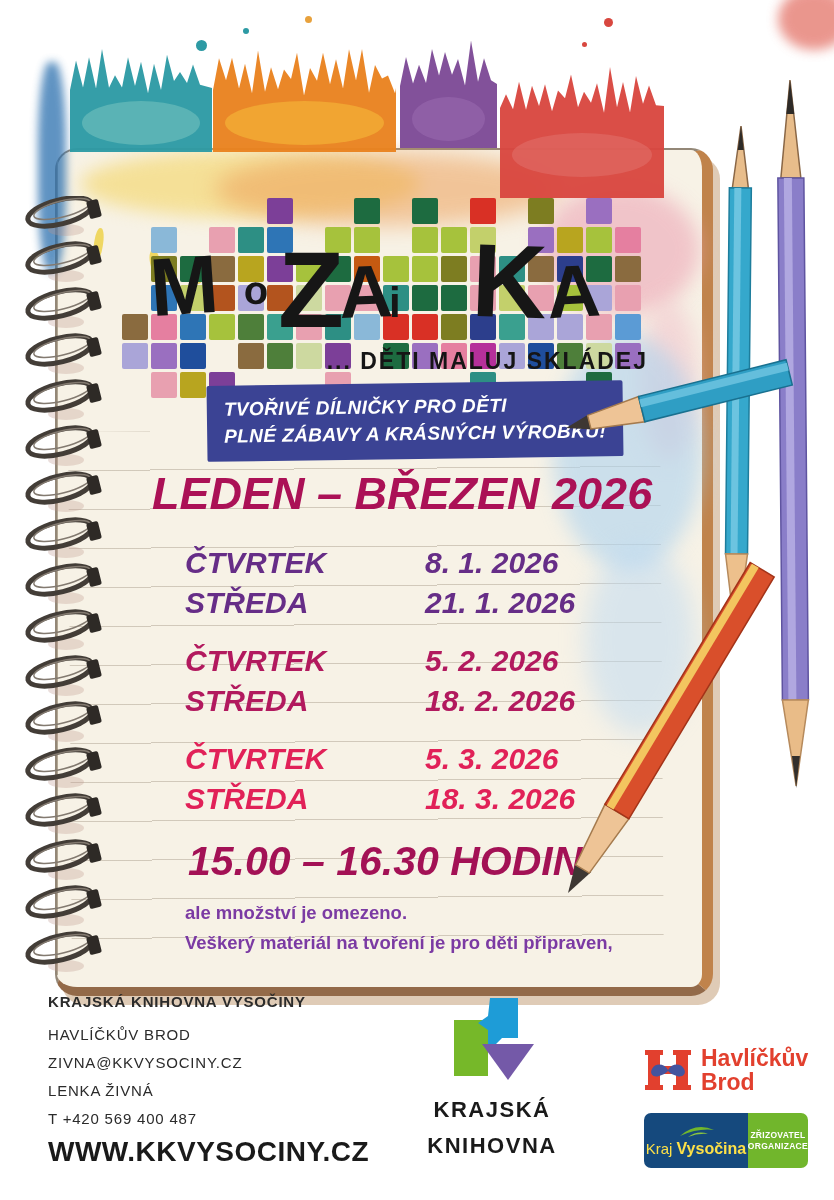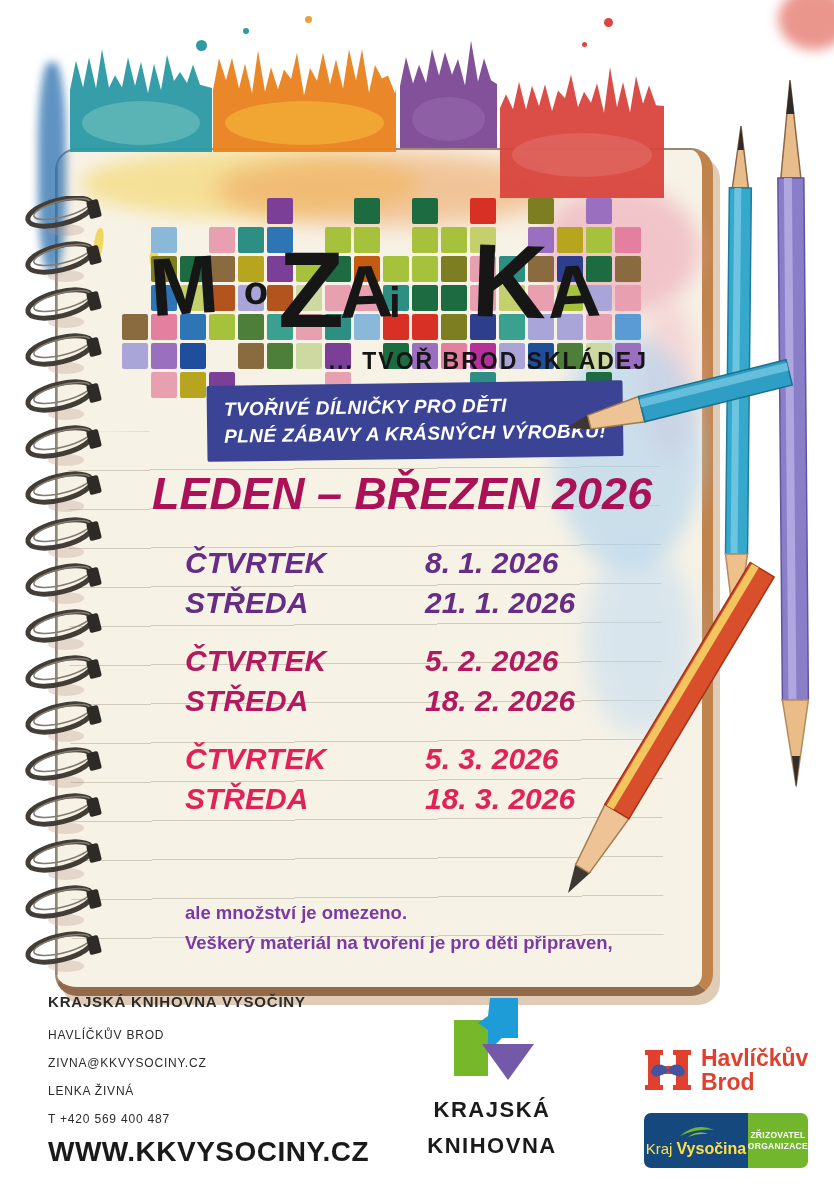--- a/index.html
+++ b/index.html
@@ -46,21 +46,21 @@
   .sch-row{display:flex;font-size:30px;font-weight:bold;font-style:italic;line-height:40px;}
   .sch-day{width:240px;}
   .time{position:absolute;left:188px;top:838px;z-index:5;font-size:41px;font-weight:bold;
         font-style:italic;}
   .note{position:absolute;left:185px;top:898px;z-index:5;font-size:18.5px;font-weight:bold;
         line-height:30px;}
 
   
   .contact{position:absolute;left:48px;top:993px;z-index:4;color:#2b2b2b;}
   .contact .org{font-size:15px;font-weight:bold;letter-spacing:.8px;margin-bottom:11px;}
-  .contact .line{font-size:12px;letter-spacing:.8px;line-height:28px;}
+  .contact .line{font-size:15px;letter-spacing:.8px;line-height:28px;}
   .website{position:absolute;left:48px;top:1136px;z-index:4;font-size:28px;font-weight:bold;
            letter-spacing:.5px;color:#1a1a1a;}
   .lib-logo{position:absolute;left:452px;top:996px;z-index:4;}
   .lib-text{position:absolute;left:367px;top:1092px;width:250px;z-index:4;text-align:center;
             font-size:22px;font-weight:bold;letter-spacing:1.5px;line-height:36px;color:#1a1a1a;}
   .hb-logo{position:absolute;left:645px;top:1046px;z-index:4;display:flex;align-items:center;}
   .hb-text{margin-left:10px;font-size:23px;font-weight:bold;line-height:24px;}
   .kraj-logo{position:absolute;left:644px;top:1113px;z-index:4;display:flex;width:164px;height:55px;
              border-radius:7px;overflow:hidden;}
   .kraj-blue{width:112px;display:flex;flex-direction:column;align-items:center;justify-content:center;}
@@ -248,21 +248,21 @@
     </div>
   <div class="logo-word" id="logo-word">
       <span class="logo-letter" style="left: 28px; top: 50px; font-size: 82px; transform: rotate(-4deg);">M</span>
       <span class="logo-letter" style="left: 122px; top: 74px; font-size: 40px; transform: rotate(3deg);">o</span>
       <span class="logo-letter" style="left: 156px; top: 42px; font-size: 108px; transform: rotate(0deg);">Z</span>
       <span class="logo-letter" style="left: 217px; top: 60px; font-size: 74px; transform: rotate(-2deg);">A</span>
       <span class="logo-letter" style="left: 267px; top: 86px; font-size: 42px; transform: rotate(0deg);">i</span>
       <span class="logo-letter" style="left: 350px; top: 36px; font-size: 104px; transform: rotate(2deg);">K</span>
       <span class="logo-letter" style="left: 425px; top: 60px; font-size: 74px; transform: rotate(-3deg);">A</span>
     </div>
-  <div class="tagline">... TVOŘ BROD SKLÁDEJ</div>
+  <div class="tagline">... DĚTI MALUJ SKLÁDEJ</div>
 
   <div class="banner" style="background-color: rgb(59, 67, 148);">
     <div>TVOŘIVÉ DÍLNIČKY PRO DĚTI</div>
     <div>PLNÉ ZÁBAVY A KRÁSNÝCH VÝROBKŮ!</div>
   </div>
 
   <div class="season" style="color: rgb(171, 17, 86);">LEDEN – BŘEZEN 2026</div>
 
   <div class="schedule">
     <div class="sch-group" style="color: rgb(102, 45, 135);">
@@ -290,20 +290,21 @@
         <span class="sch-day">ČTVRTEK</span>
         <span class="sch-date">5. 3. 2026</span>
       </div>
       <div class="sch-row">
         <span class="sch-day">STŘEDA</span>
         <span class="sch-date">18. 3. 2026</span>
       </div>
     </div>
   </div>
 
+  <div class="time" style="color: rgb(163, 17, 85);">15.00 – 16.30 HODIN</div>
   <div class="note" style="color: rgb(123, 58, 163);">
     <div>ale množství je omezeno.</div>
     <div>Veškerý materiál na tvoření je pro děti připraven,</div>
   </div>
 
   <svg id="spiral-svg" width="110" height="810" viewBox="0 0 110 810">
       <g transform="translate(2,0)">
         <ellipse cx="50" cy="34" rx="18" ry="6" fill="rgba(190,150,140,.3)"></ellipse>
         <ellipse cx="44" cy="16" rx="33" ry="12" fill="none" stroke="#433d37" stroke-width="5" transform="rotate(-14 44 16)"></ellipse>
         <ellipse cx="46" cy="13" rx="29" ry="8" fill="none" stroke="#837a70" stroke-width="1.5" transform="rotate(-14 46 13)"></ellipse>

